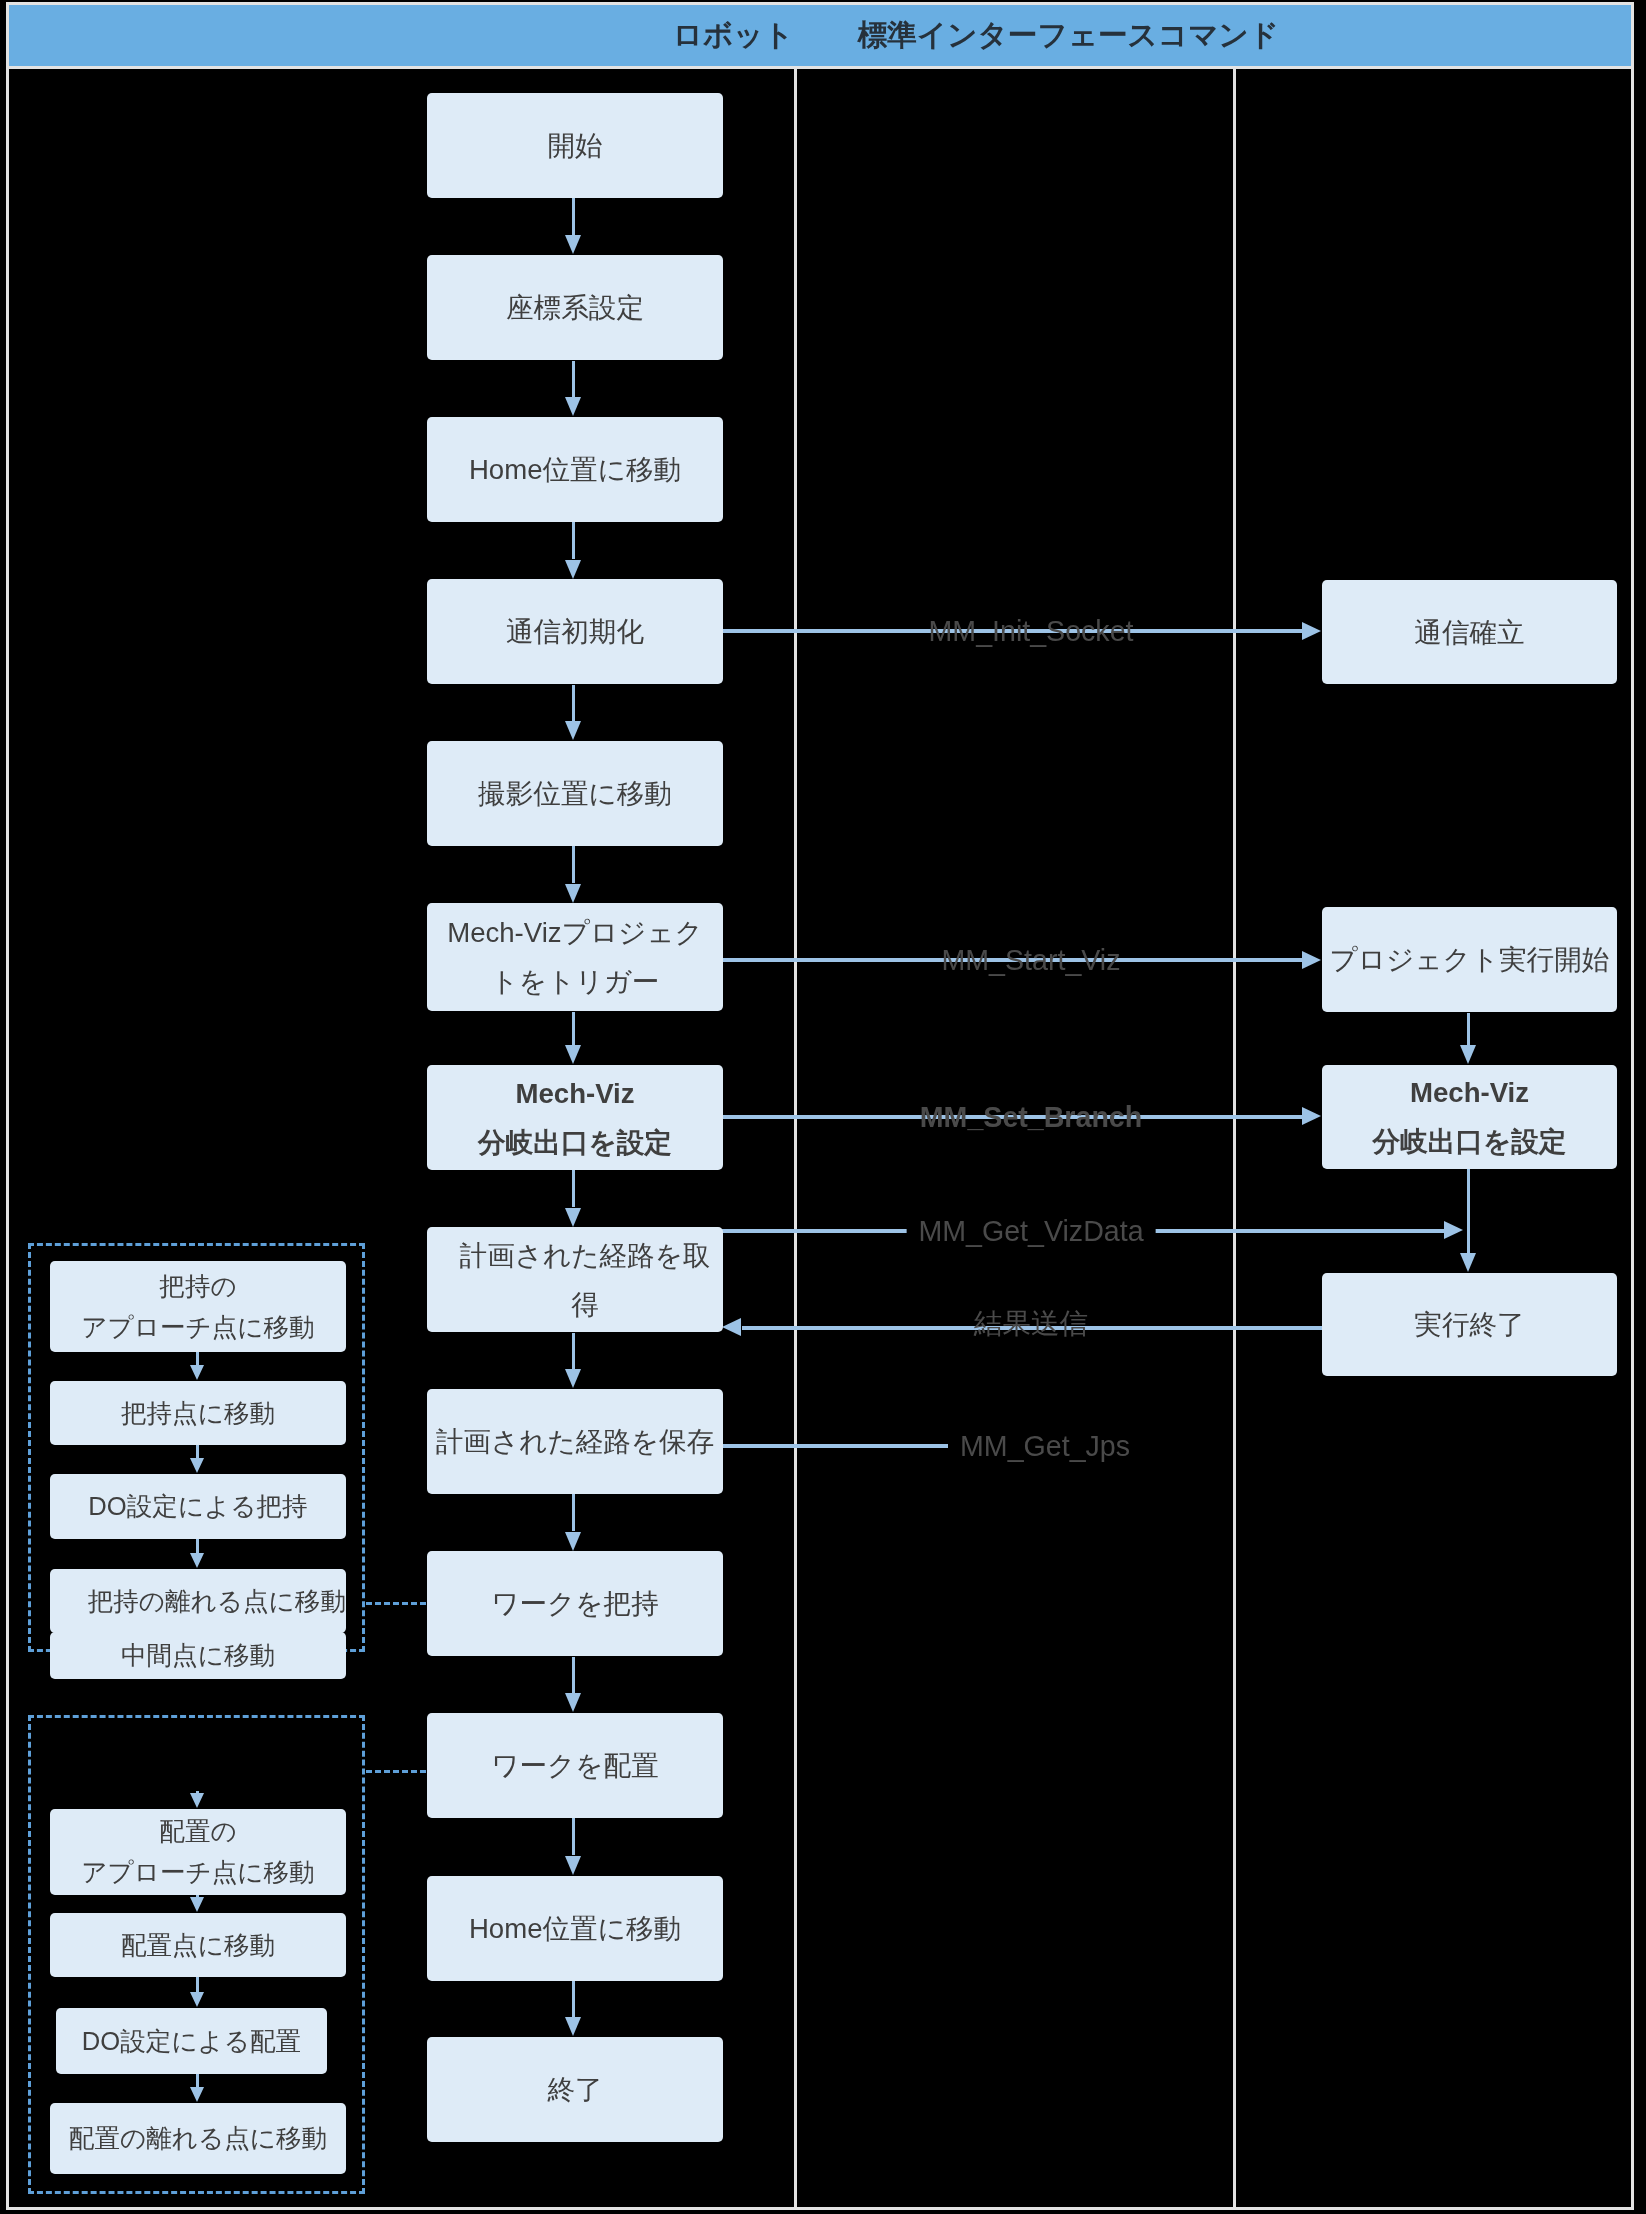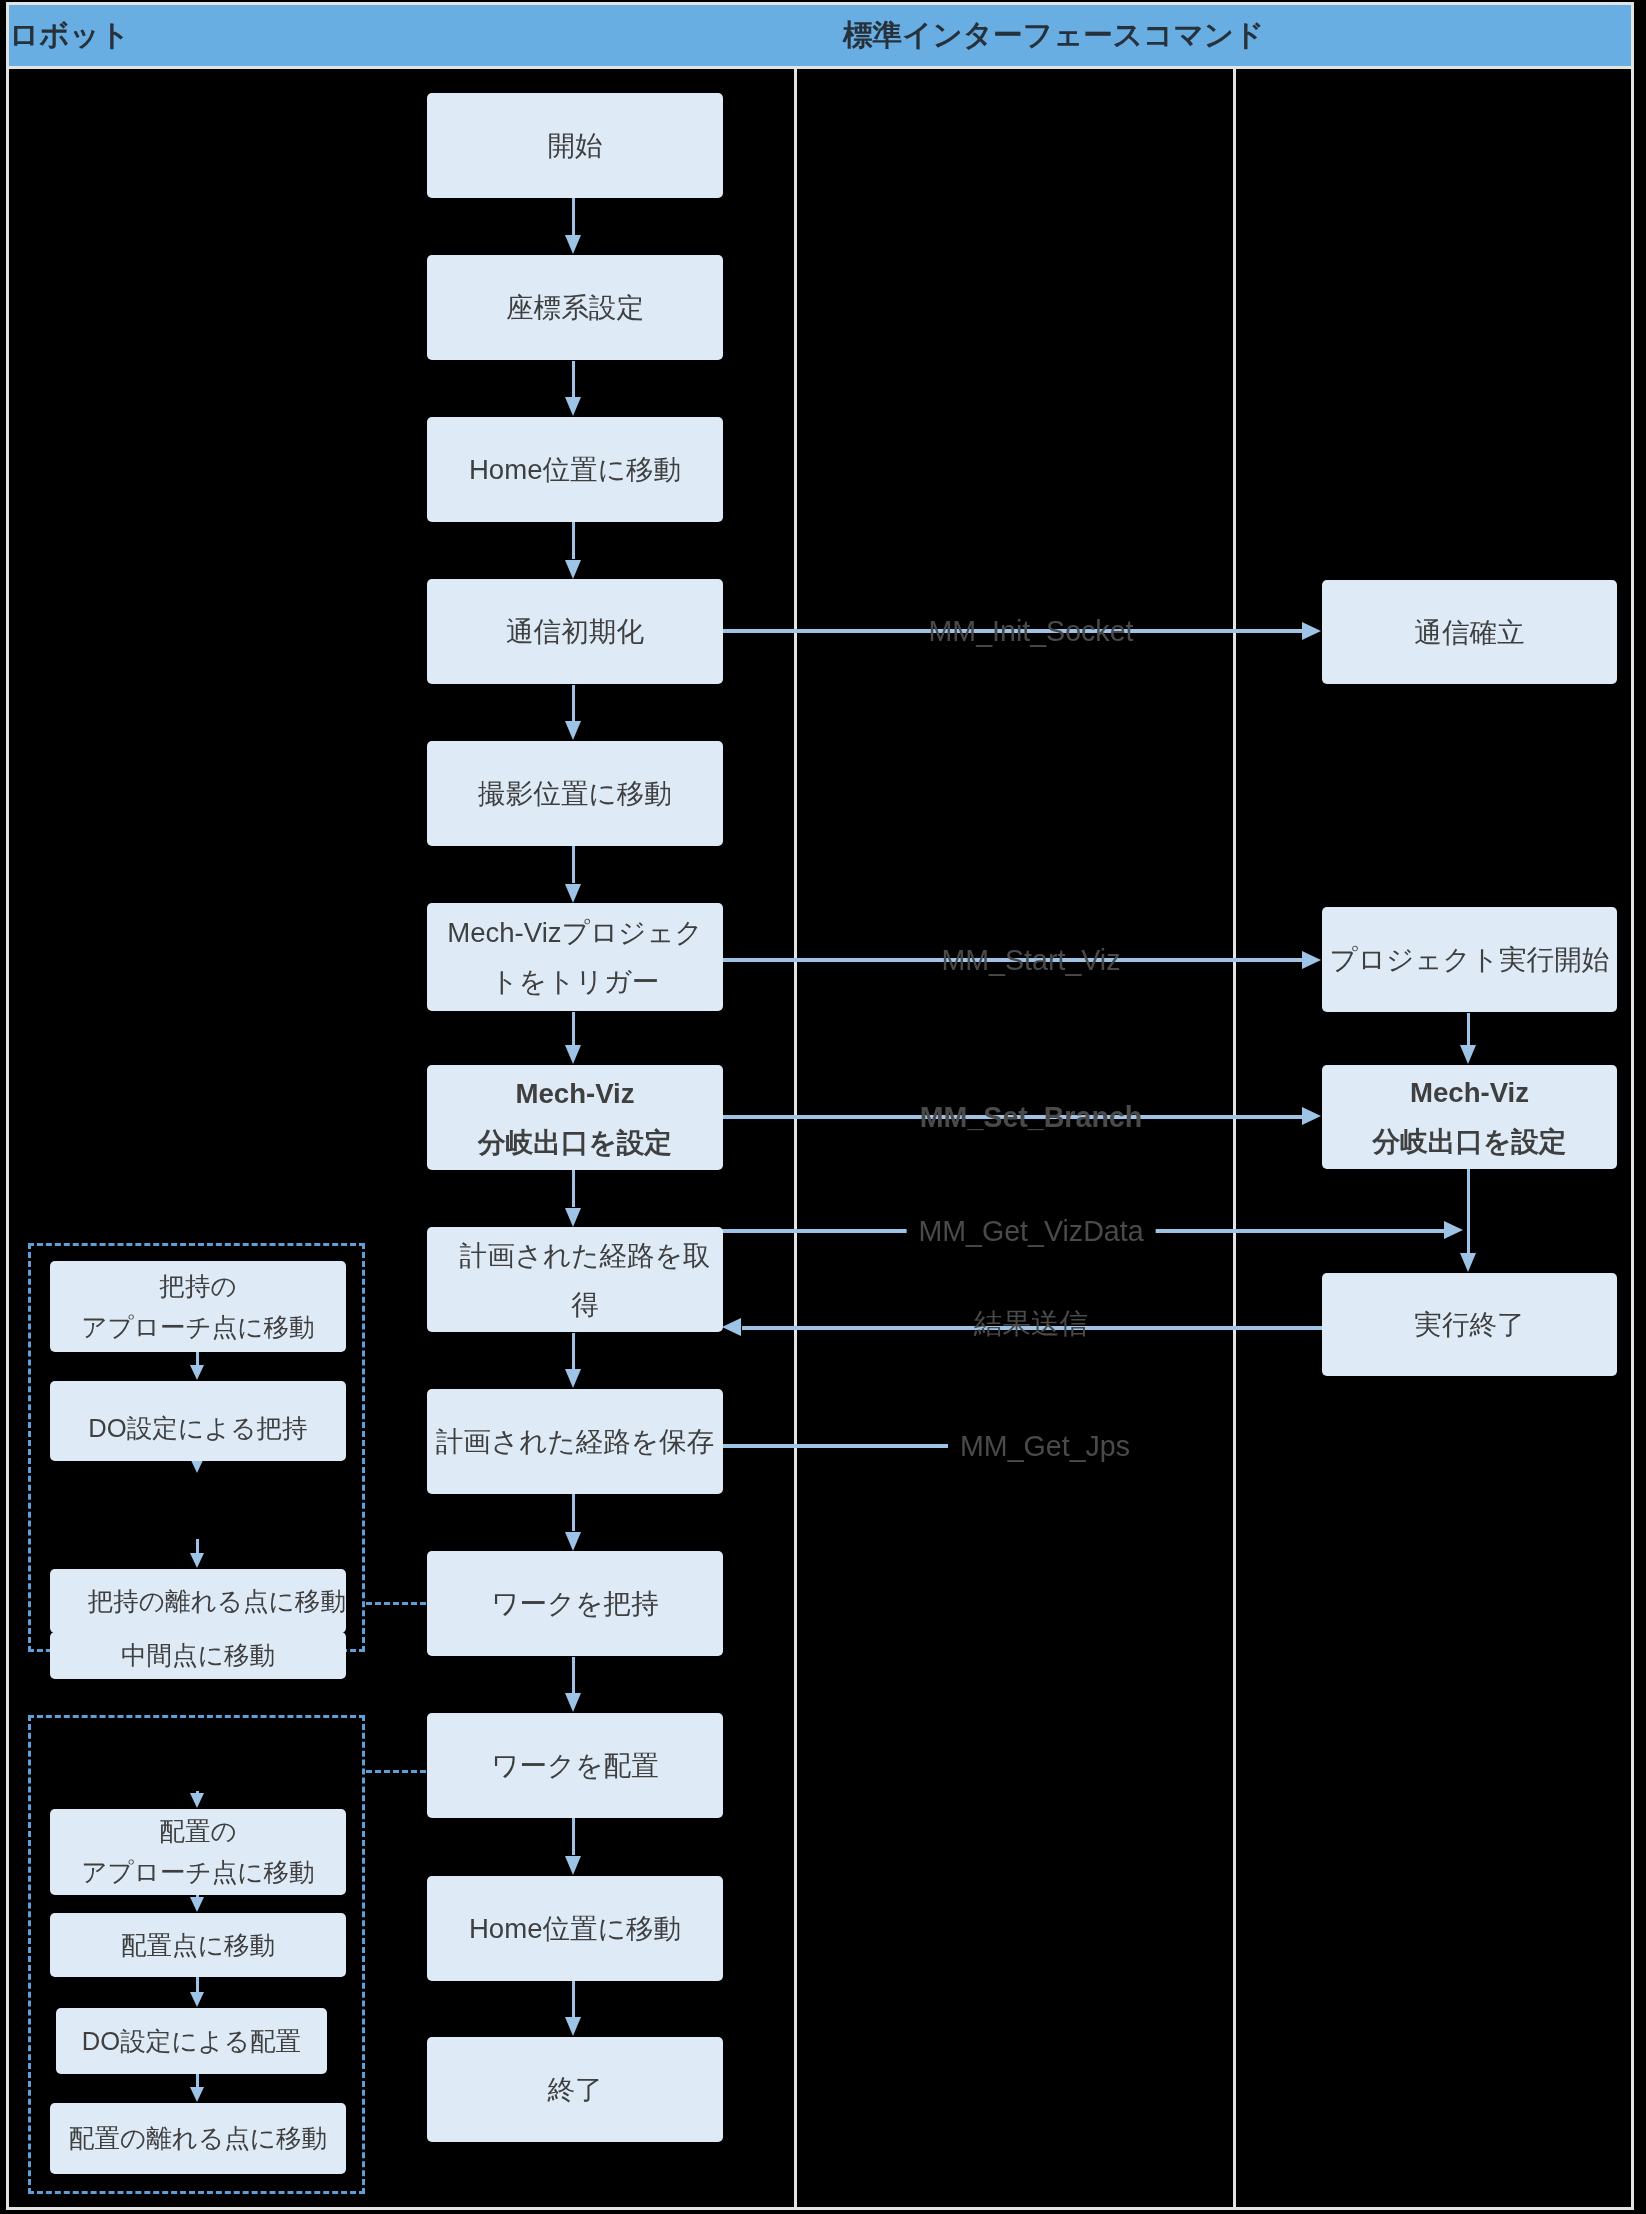--- a/index.html
+++ b/index.html
@@ -3,21 +3,21 @@
 <meta charset="utf-8">
 <style>
   html,body{margin:0;padding:0;background:#000;}
   *{box-sizing:border-box;}
   #stage{
     position:relative;width:1646px;height:2214px;background:#000;
     font-family:"Liberation Sans","DejaVu Sans",sans-serif;overflow:hidden;
   }
   .frame-line{position:absolute;background:#E3E3E3;z-index:1;}
   .header-band{position:absolute;background:#69AEE2;z-index:2;}
-  .header-cell{position:absolute;z-index:3;display:flex;align-items:center;justify-content:flex-start;
+  .header-cell{position:absolute;z-index:3;display:flex;align-items:center;justify-content:flex-end;
     font-weight:bold;font-size:29.6px;color:#26313B;}
   .box{position:absolute;background:#DEEBF7;border-radius:4.9px;color:#3F3F3F;
     display:flex;flex-direction:column;justify-content:center;align-items:center;
     text-align:center;font-size:27.6px;z-index:4;line-height:1.25;}
   .box.bold{font-weight:bold;}
   .box .line{line-height:49px;}
   .gbox{font-size:25.6px;}
   .gbox .line{line-height:41px;}
   .vline,.hline{position:absolute;background:#9DC3E6;z-index:3;}
   .head{position:absolute;width:0;height:0;z-index:3;}
@@ -151,21 +151,21 @@
     <div class="hline" style="left: 722px; top: 1444px; width: 226px; height: 3.9px;"></div>
     <div class="cmd-label noanchor" style="left: 960px; top: 1446px;">MM_Get_Jps</div>
     <div class="dashed-border" style="left: 27.6px; top: 1243px; width: 337px; height: 409px;"></div>
     <div class="box gbox" style="left: 50px; top: 1261px; width: 296px; height: 91px;">
       <span class="line">把持の</span>
       <span class="line">アプローチ点に移動</span>
     </div>
     <div class="box gbox" style="left: 50px; top: 1381px; width: 296px; height: 64px;">
       <span class="line">把持点に移動</span>
     </div>
-    <div class="box gbox" style="left: 50px; top: 1396px; width: 296px; height: 65px;">
+    <div class="box gbox" style="left: 50px; top: 1474px; width: 296px; height: 65px;">
       <span class="line">DO設定による把持</span>
     </div>
     <div class="box gbox" style="left: 50px; top: 1569px; width: 296px; height: 64px; align-items: flex-end;">
       <span class="line">把持の離れる点に移動</span>
     </div>
     <div class="vline" style="left: 196px; top: 1352px; width: 3px; height: 13.8px;"></div>
     <div class="head down sm" style="left: 190px; top: 1365px;"></div>
     <div class="vline" style="left: 196px; top: 1445px; width: 3px; height: 12.8px;"></div>
     <div class="head down sm" style="left: 190px; top: 1458px;"></div>
     <div class="vline" style="left: 196px; top: 1539px; width: 3px; height: 14.8px;"></div>

